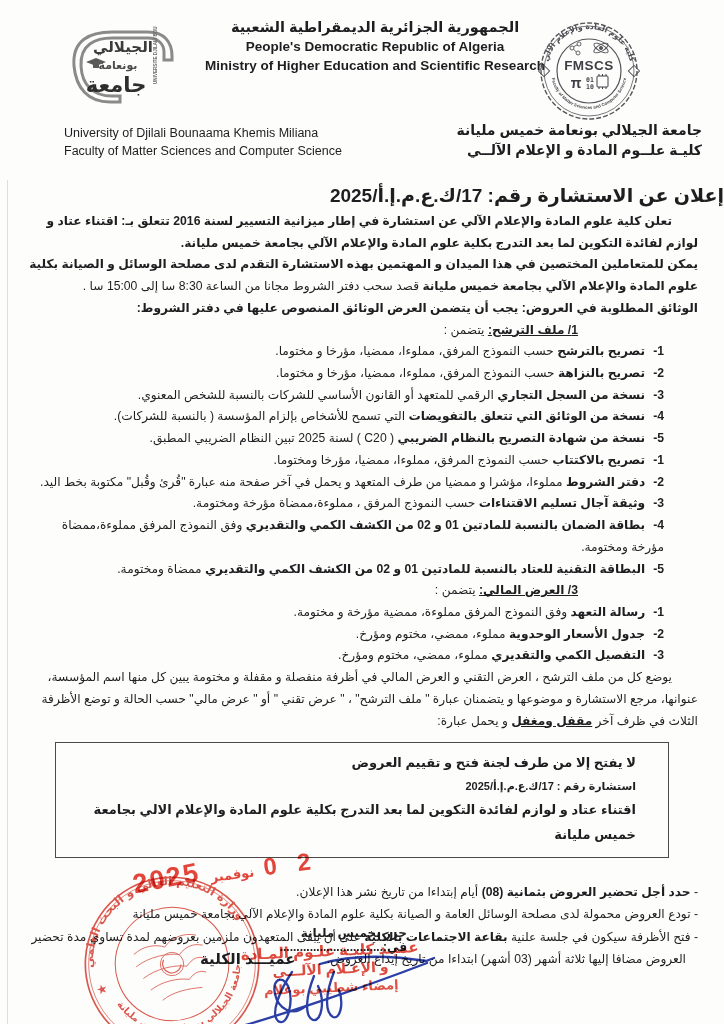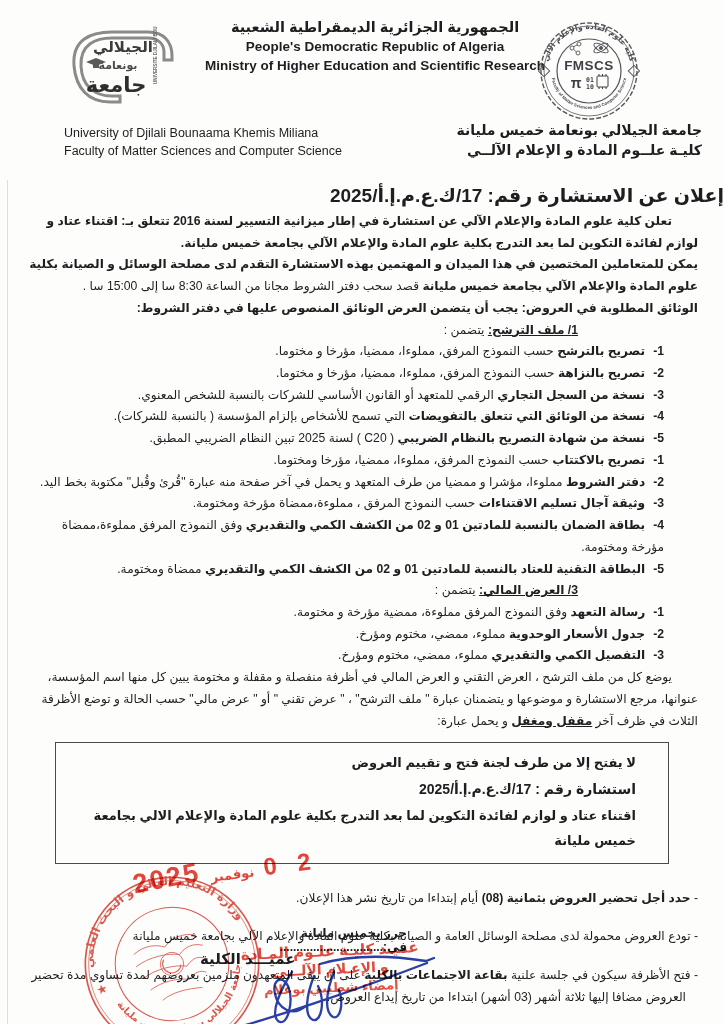--- a/index.html
+++ b/index.html
@@ -30,22 +30,22 @@
   .p-intro{margin-bottom:2px;}
   .docs-line{margin-top:8px;}
   .sec-head{margin-top:2px;padding-right:120px;}
   .sec-head .hd{font-weight:700;text-decoration:underline;}
   .item{padding-right:34px;}
   .item .num{font-weight:700;margin-left:8px;}
   .envelope{margin-top:10px;text-indent:26px;}
   .notice-box{width:548px;margin:10px auto 24px;border:1.5px solid #4a4a48;background:#fdfdfc;
               text-align:right;padding:7px 32px 9px;line-height:1.95;}
   .notice-box div{font-weight:700;}
-  .bx1{font-size:13px;} .bx2{font-size:14px;} .bx3{font-size:13px;}
-  .note{padding-right:12px;text-indent:-12px;margin-top:17px;}
+  .bx1{font-size:13px;} .bx2{font-size:11px;} .bx3{font-size:13px;}
+  .note{padding-right:12px;text-indent:-12px;margin-top:1px;}
 
   
   .date-stamp{position:absolute;left:132px;top:856px;display:flex;align-items:baseline;gap:10px;
               color:#e4453a;transform:rotate(-7deg);z-index:4;mix-blend-mode:multiply;font-weight:700;}
   .date-stamp .year{font-size:27px;transform:rotate(-4deg);letter-spacing:2px;}
   .date-stamp .month{font-size:13px;}
   .date-stamp .day{font-size:24px;letter-spacing:7px;}
   .made-at{position:absolute;left:212px;top:926px;width:195px;direction:rtl;text-align:right;
            font-size:12px;font-weight:600;z-index:2;}
   .dean-title{position:absolute;left:200px;top:950px;direction:rtl;font-size:15px;font-weight:700;z-index:2;}

